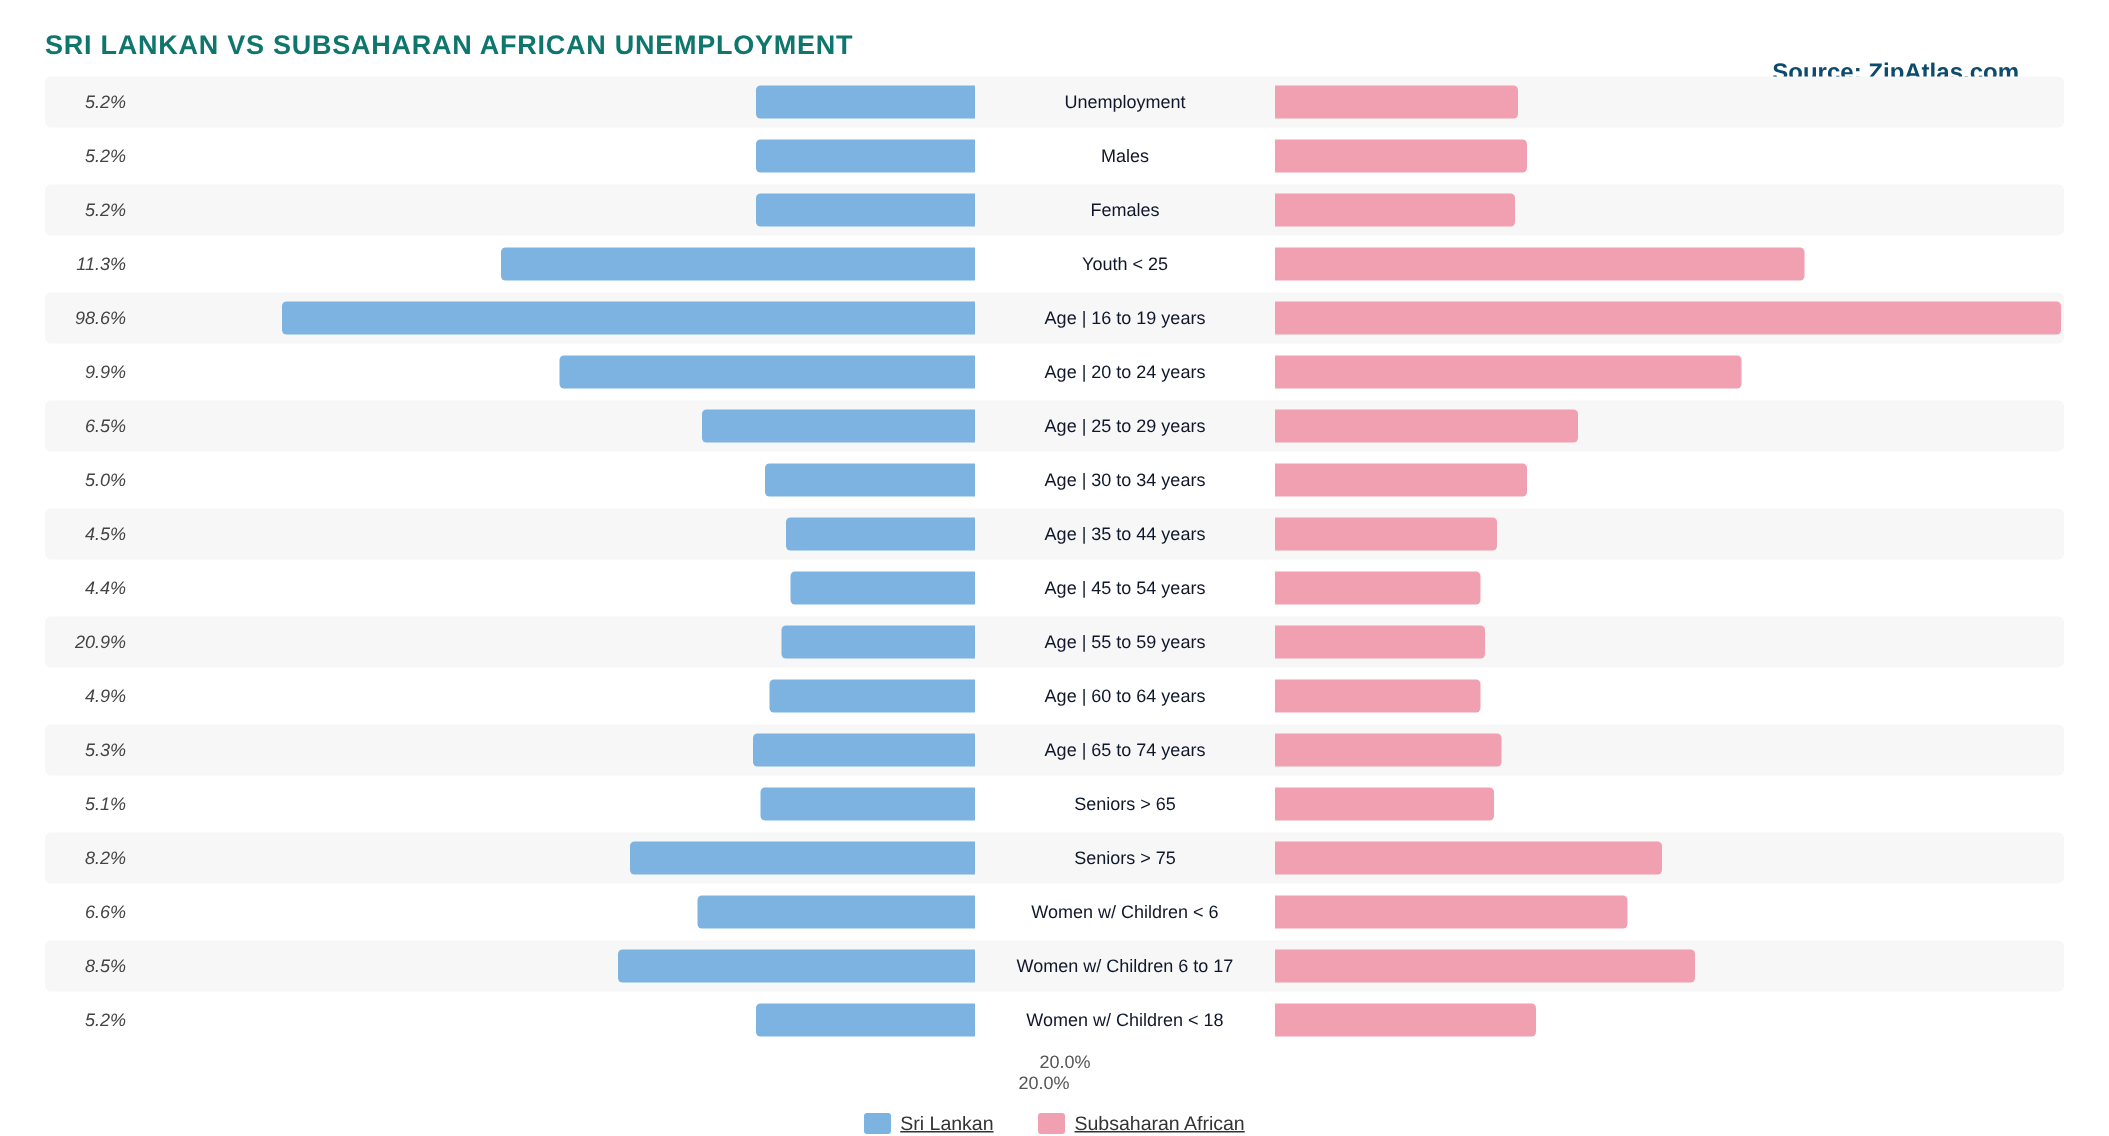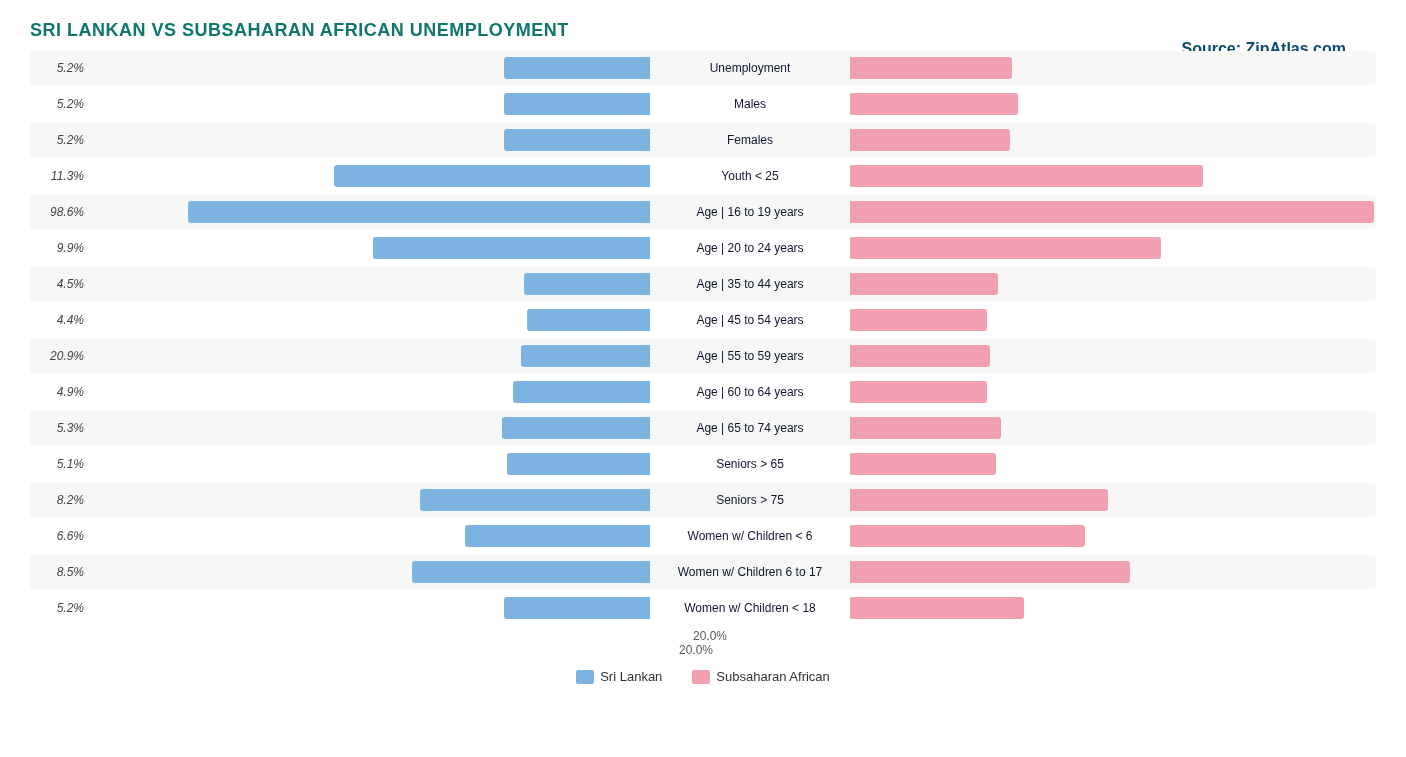--- a/index.html
+++ b/index.html
@@ -90,20 +90,21 @@
       justify-content: center;
       gap: 30px;
       margin-top: 12px;
       font-size: 13px;
       color: #333;
     }
     .legend-item {
       display: flex;
       align-items: flex-end;
       gap: 6px;
+      text-decoration: underline;
     }
     .legend-box {
       width: 18px;
       height: 14px;
       border-radius: 2px;
     }
     .scale-row {
       display: flex;
       align-items: center;
       min-height: 22px;
@@ -196,20 +197,42 @@
     <div class="left-bar-wrap">
       <div class="left-bar" style="width:277px;"></div>
     </div>
     <div class="label-cell">Age | 20 to 24 years</div>
     <div class="right-bar-wrap">
       <div class="right-bar" style="width:311px;"></div>
     </div>
 
   </div>
     <div class="row">
+    <div class="left-val">6.5%</div>
+    <div class="left-bar-wrap">
+      <div class="left-bar" style="width:182px;"></div>
+    </div>
+    <div class="label-cell">Age | 25 to 29 years</div>
+    <div class="right-bar-wrap">
+      <div class="right-bar" style="width:202px;"></div>
+    </div>
+
+  </div>
+    <div class="row">
+    <div class="left-val">5.0%</div>
+    <div class="left-bar-wrap">
+      <div class="left-bar" style="width:140px;"></div>
+    </div>
+    <div class="label-cell">Age | 30 to 34 years</div>
+    <div class="right-bar-wrap">
+      <div class="right-bar" style="width:168px;"></div>
+    </div>
+
+  </div>
+    <div class="row">
     <div class="left-val">4.5%</div>
     <div class="left-bar-wrap">
       <div class="left-bar" style="width:126px;"></div>
     </div>
     <div class="label-cell">Age | 35 to 44 years</div>
     <div class="right-bar-wrap">
       <div class="right-bar" style="width:148px;"></div>
     </div>
 
   </div>

